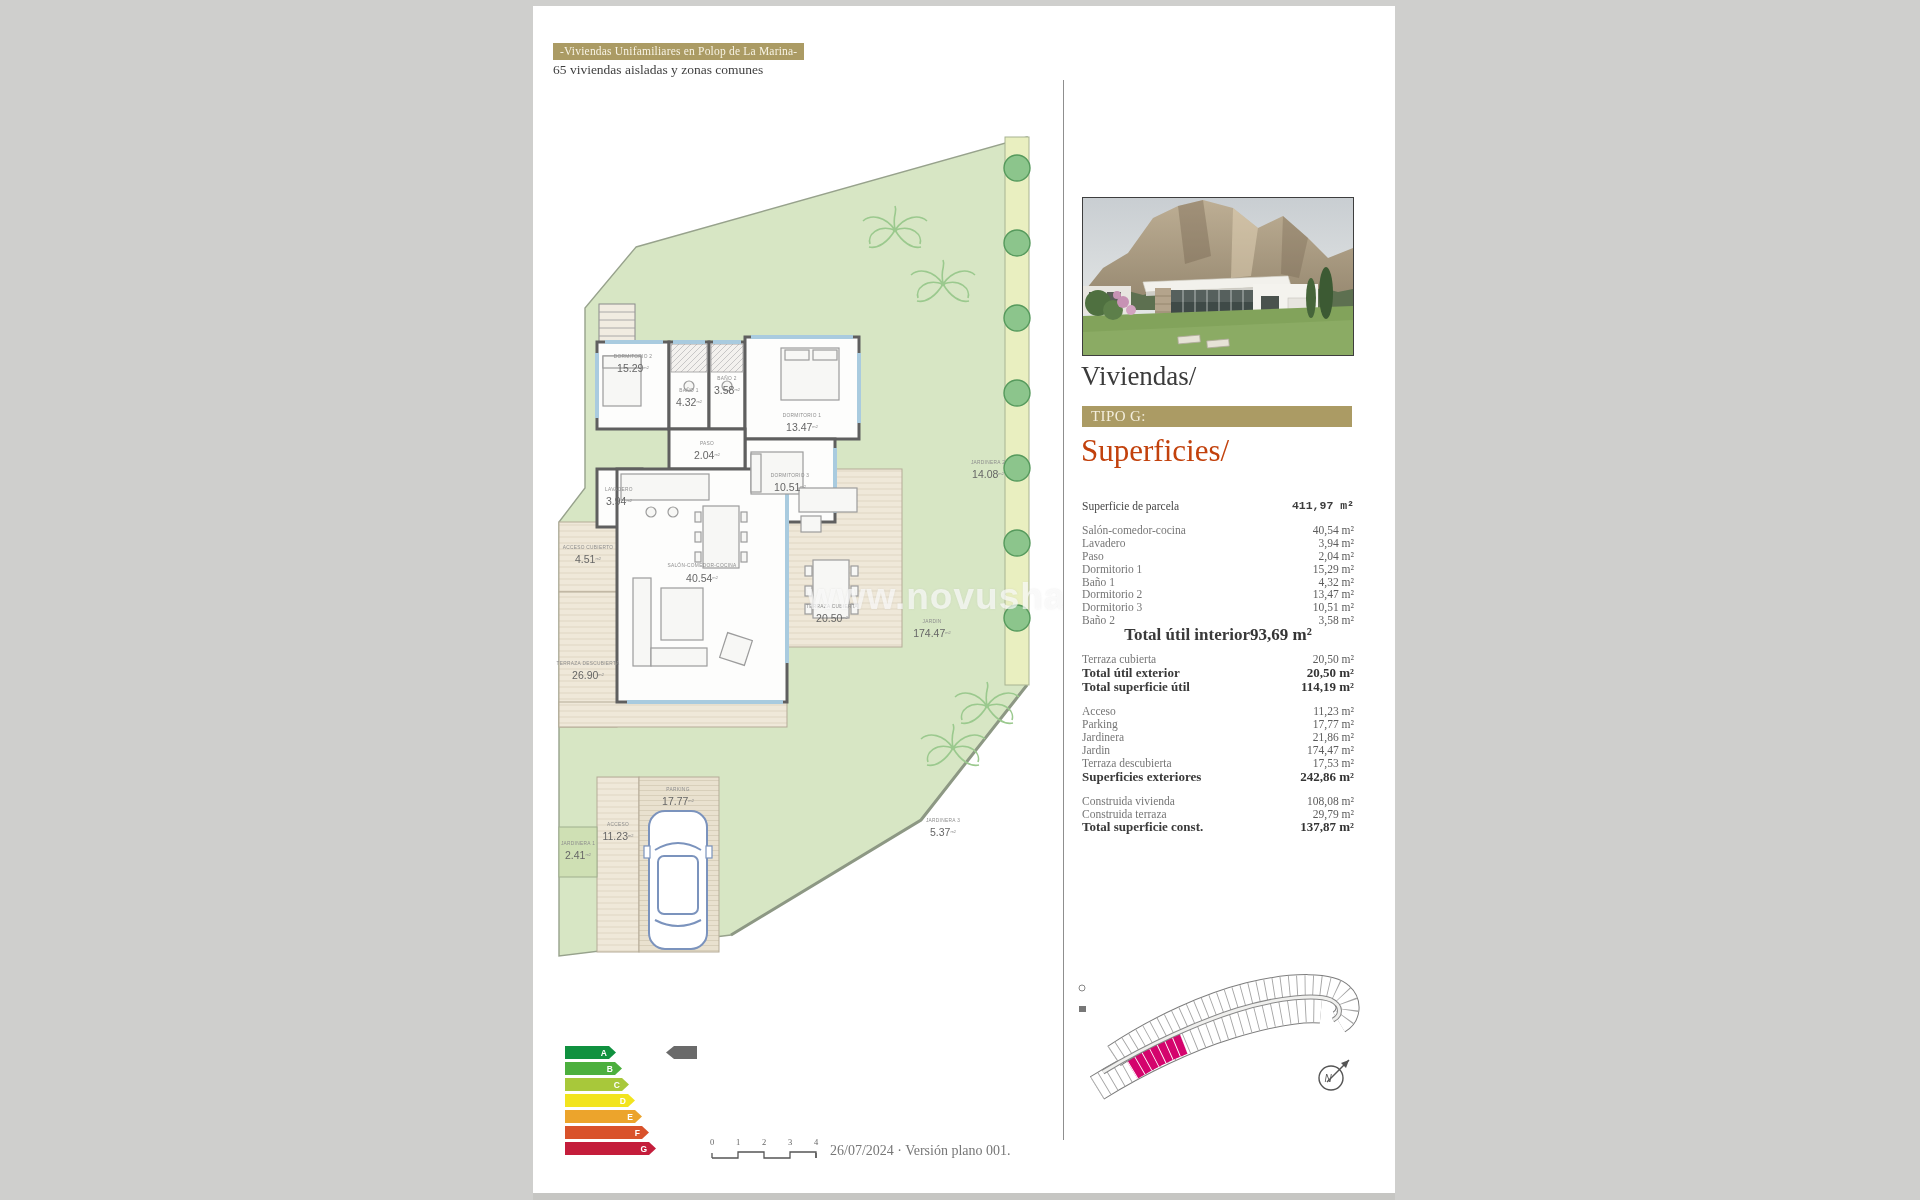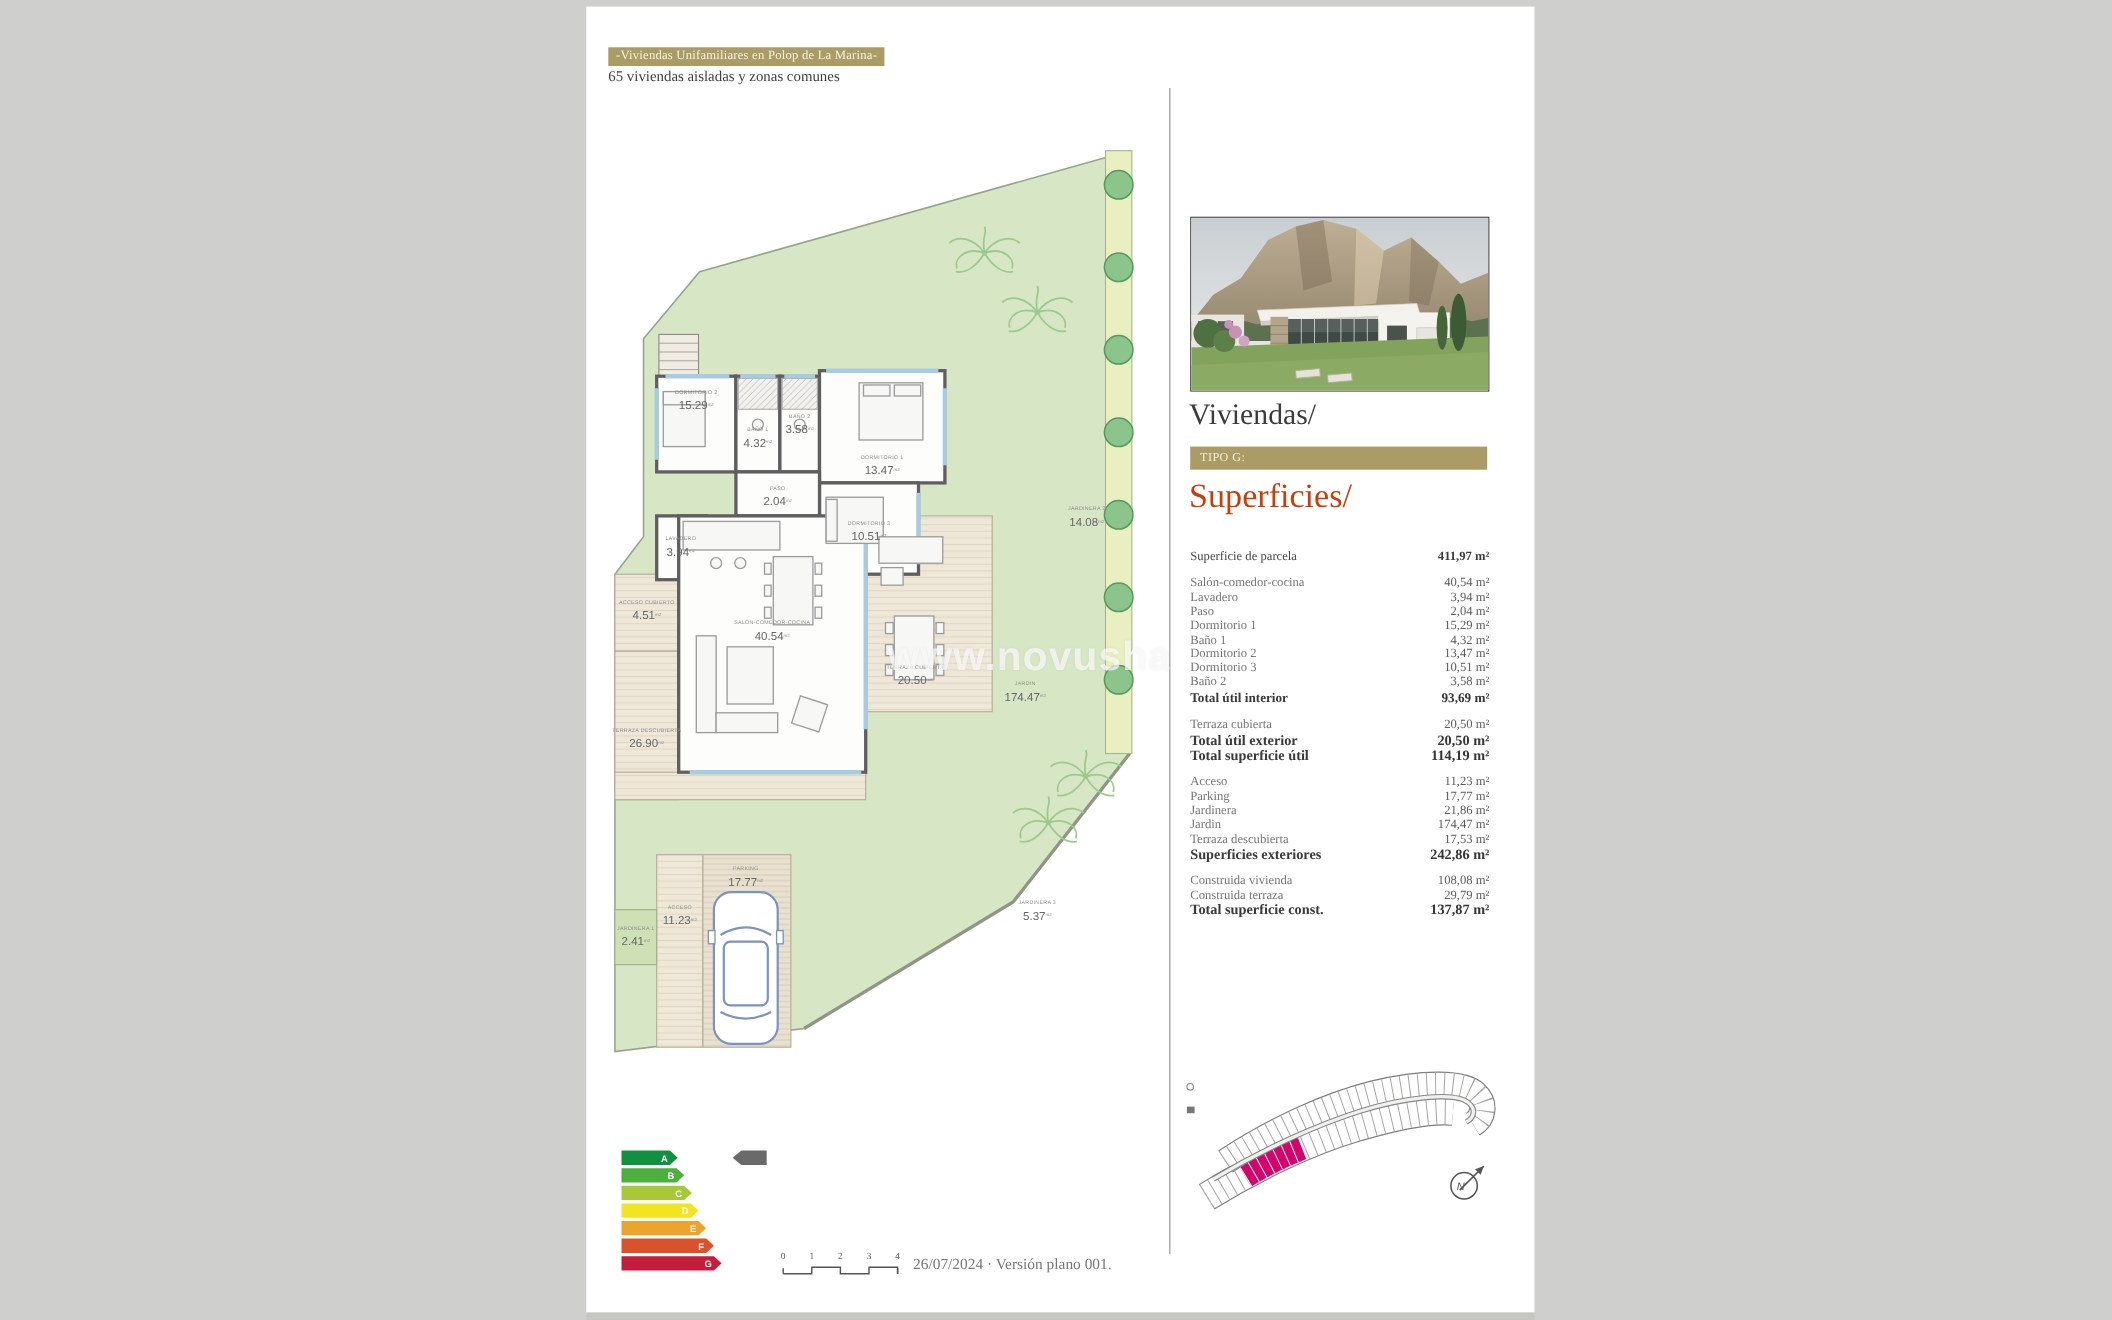--- a/index.html
+++ b/index.html
@@ -24,31 +24,31 @@
 
   svg text{font-family:"Liberation Sans","DejaVu Sans",sans-serif;}
   .rn{font-size:4.8px;fill:#8d8d8d;letter-spacing:.3px;text-anchor:middle;}
   .ra{font-size:10.5px;fill:#666;text-anchor:middle;}
   .u{font-size:4px;fill:#8d8d8d;}
 
   
   .photo{position:absolute;left:549px;top:191px;border:1px solid #3e3e3e;}
   .viv-title{position:absolute;left:548px;top:355px;font-size:27px;color:#3b3b3b;}
   .tipo-bar{position:absolute;left:549px;top:400px;width:261px;height:21px;line-height:21px;
-    background:#ab9b64;color:#f3eedd;font-size:11px;padding-left:9px;letter-spacing:.4px;}
+    background:#ab9b64;color:#f3eedd;font-size:15px;padding-left:9px;letter-spacing:.4px;}
   .sup-title{position:absolute;left:548px;top:427px;font-size:31px;color:#c2410c;}
 
   .surf-table{position:absolute;left:549px;top:494px;width:272px;}
   .surf-row{display:flex;justify-content:space-between;font-size:11.5px;line-height:12.9px;color:#767676;}
   .surf-row .val{color:#5c5c5c;}
   .surf-row.head{color:#474747;}
-  .surf-row.head .val{font-weight:bold;color:#3c3c3c;}
+  .surf-row.head .val{font-weight:bold;color:#3c3c3c;font-family:Liberation Mono, monospace;}
   .surf-row.strong{font-weight:bold;color:#3a3a3a;font-size:13px;line-height:14px;}
   .surf-row.strong .val{color:#353535;}
-  .surf-row.big{font-size:12px;line-height:15px;}
+  .surf-row.big{font-size:17px;line-height:15px;justify-content:center;}
   .sgap{height:11px;}
 
   
   .version{position:absolute;left:297px;top:1137px;font-size:14px;color:#777;}
   .legal{position:absolute;left:8px;right:8px;top:1166px;height:20px;line-height:20px;
     background:#dbd9d3;color:#4c4c4c;font-size:8.5px;text-align:center;}
   .page-bottom{position:absolute;left:0;right:0;top:1187px;height:7px;background:#c6c6c3;}
   .siteplan{position:absolute;left:536px;top:944px;}
   .energy{position:absolute;left:30px;top:1038px;}
   .scalebar{position:absolute;left:175px;top:1130px;}

